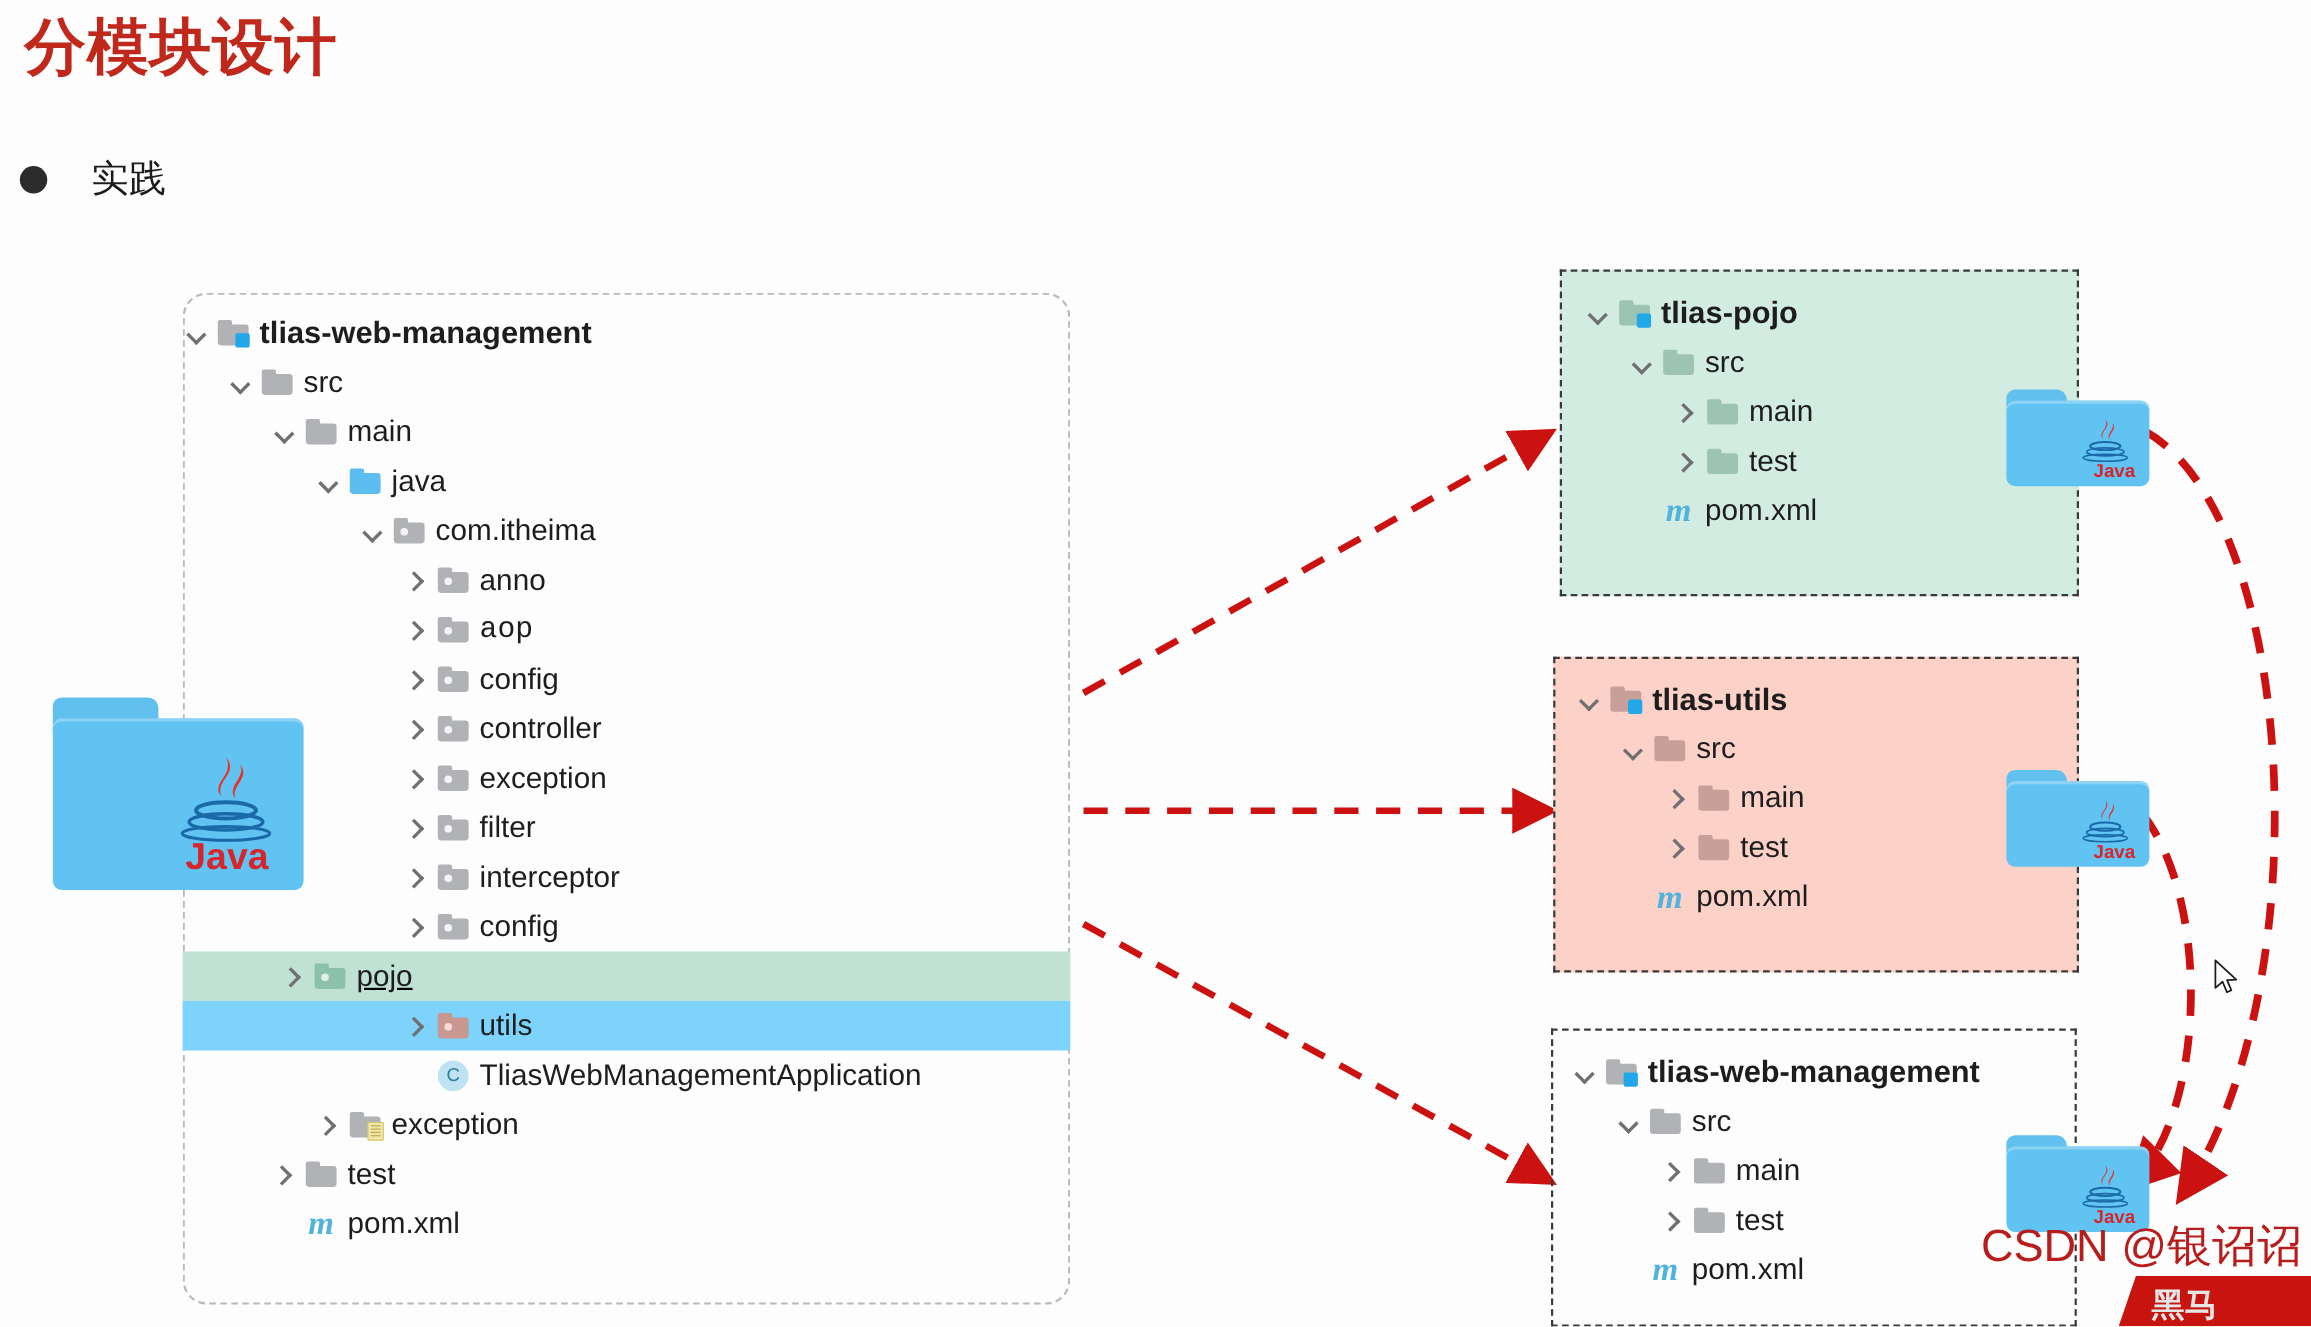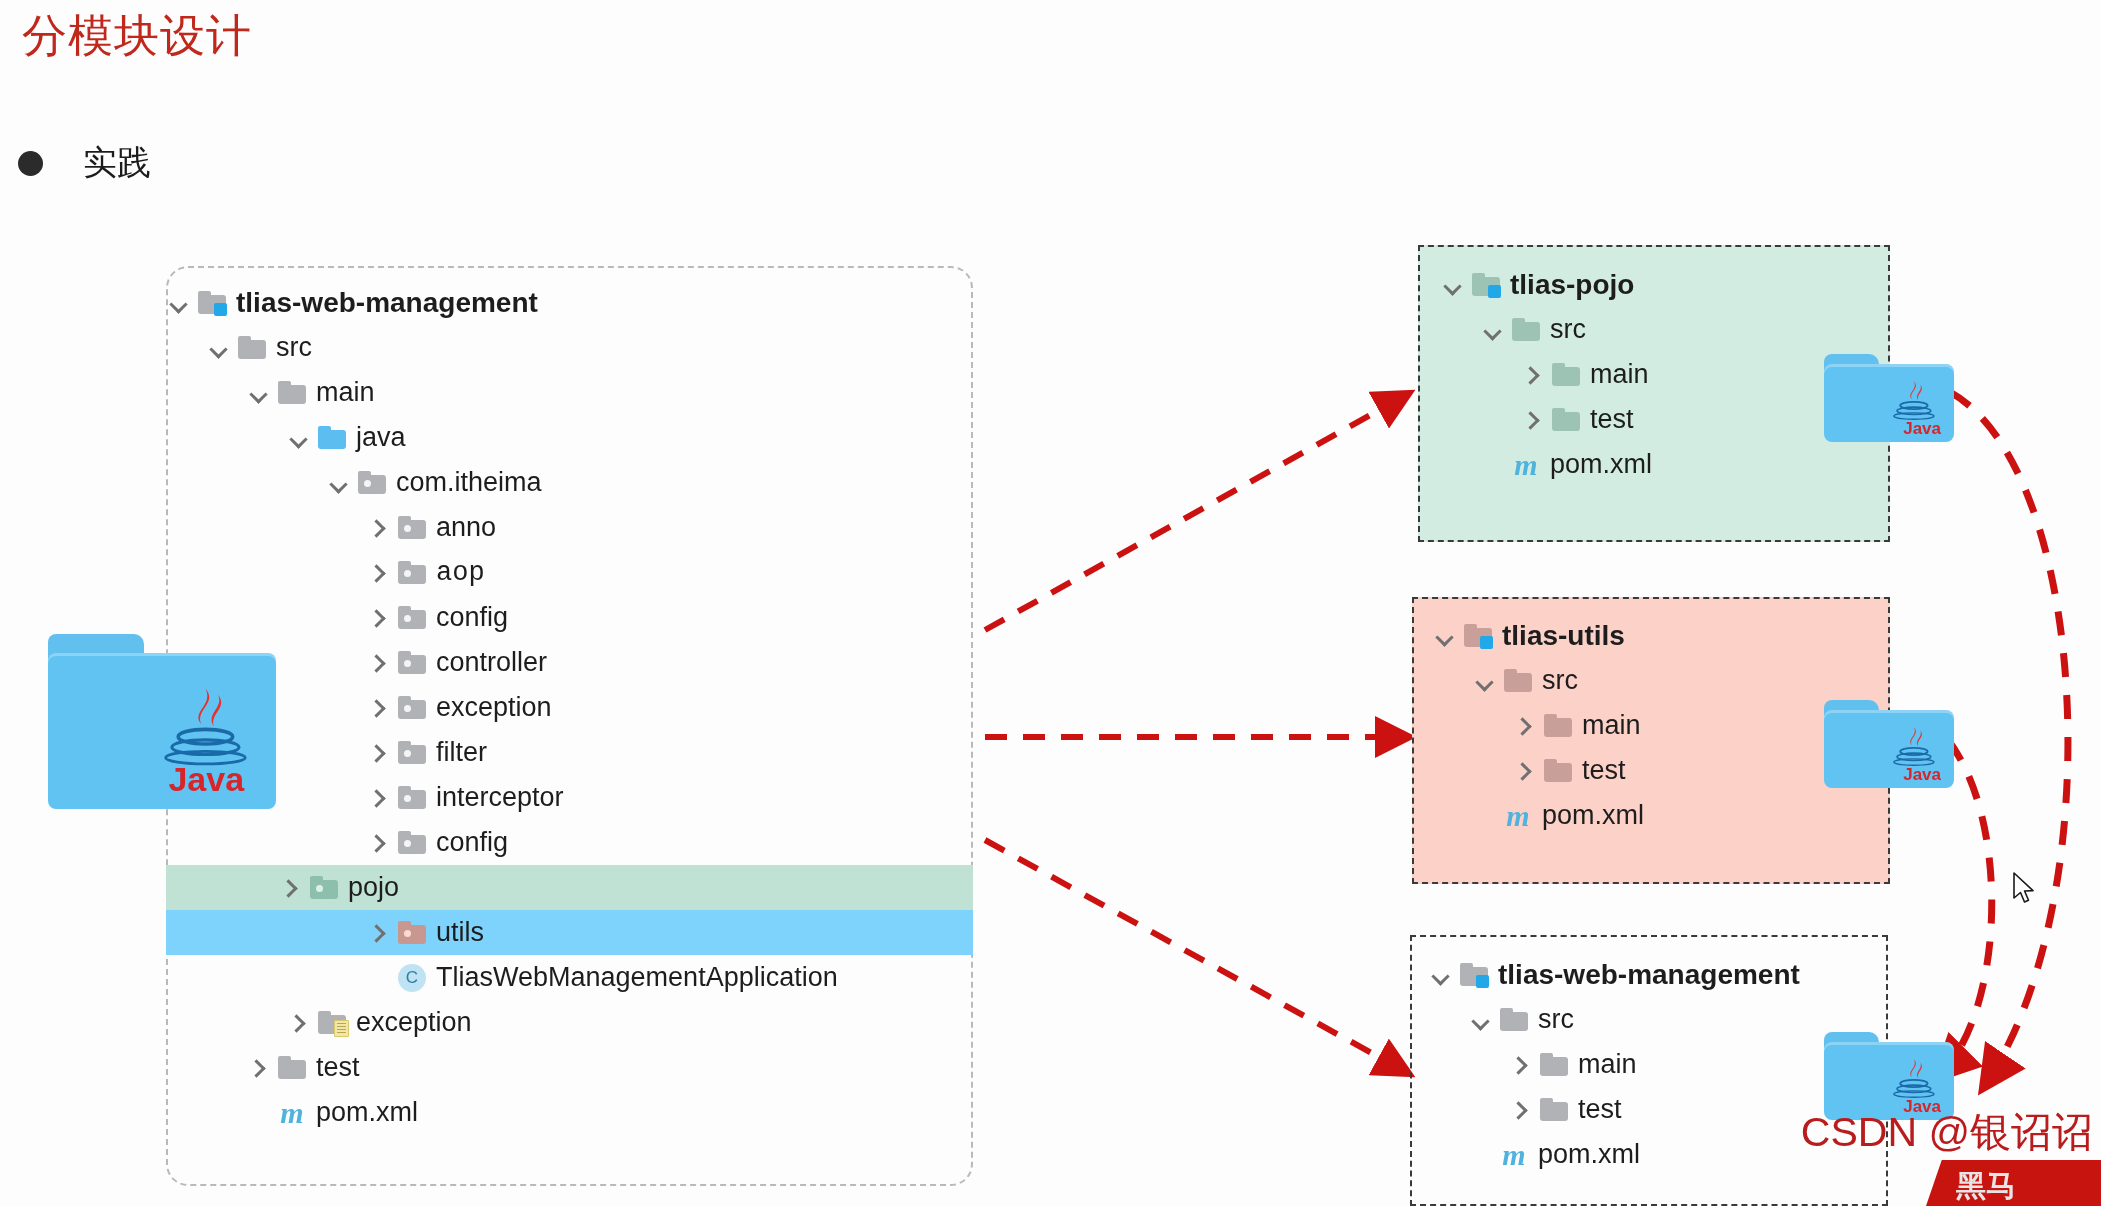--- a/index.html
+++ b/index.html
@@ -4,21 +4,21 @@
 <style>
   html,body{margin:0;padding:0;}
   body{
     width:2101px;height:1206px;position:relative;overflow:hidden;
     background:#fdfdfd;
     font-family:"Liberation Sans","DejaVu Sans",sans-serif;
   }
   
   #page-title{
     position:absolute;left:22px;top:6px;
-    font-size:45px;font-weight:normal;color:#c0281c;letter-spacing:1px;
+    font-size:56px;font-weight:bold;color:#c0281c;letter-spacing:1px;
   }
   #bullet-row{position:absolute;left:18px;top:140px;display:flex;align-items:center;gap:40px;}
   #bullet-dot{width:25px;height:25px;border-radius:50%;background:#2b2b2b;}
   #bullet-label{font-size:34px;color:#1c1c1c;}
 
   
   .tree-box{position:absolute;box-sizing:border-box;}
   .rounded-box{
     border:2px dashed #b9b9b9;border-radius:22px;background:#fdfdfd;
   }
@@ -227,21 +227,21 @@
     </div>
     <div class="row" style="padding-left: 200px;">
       <span class="chev right"></span>
       <span class="fi pkg">
         <span class="tab"></span>
         <span class="body"></span>
         <span class="dot"></span>
       </span>
       <span class="label">config</span>
     </div>
-    <div class="row hl-green" style="padding-left: 112px;">
+    <div class="row hl-green" style="padding-left: 88px; text-decoration: underline;">
       <span class="chev right"></span>
       <span class="fi pkg">
         <span class="tab"></span>
         <span class="body"></span>
         <span class="dot"></span>
       </span>
       <span class="label">pojo</span>
     </div>
     <div class="row hl-pink" style="padding-left: 200px;">
       <span class="chev right"></span>

